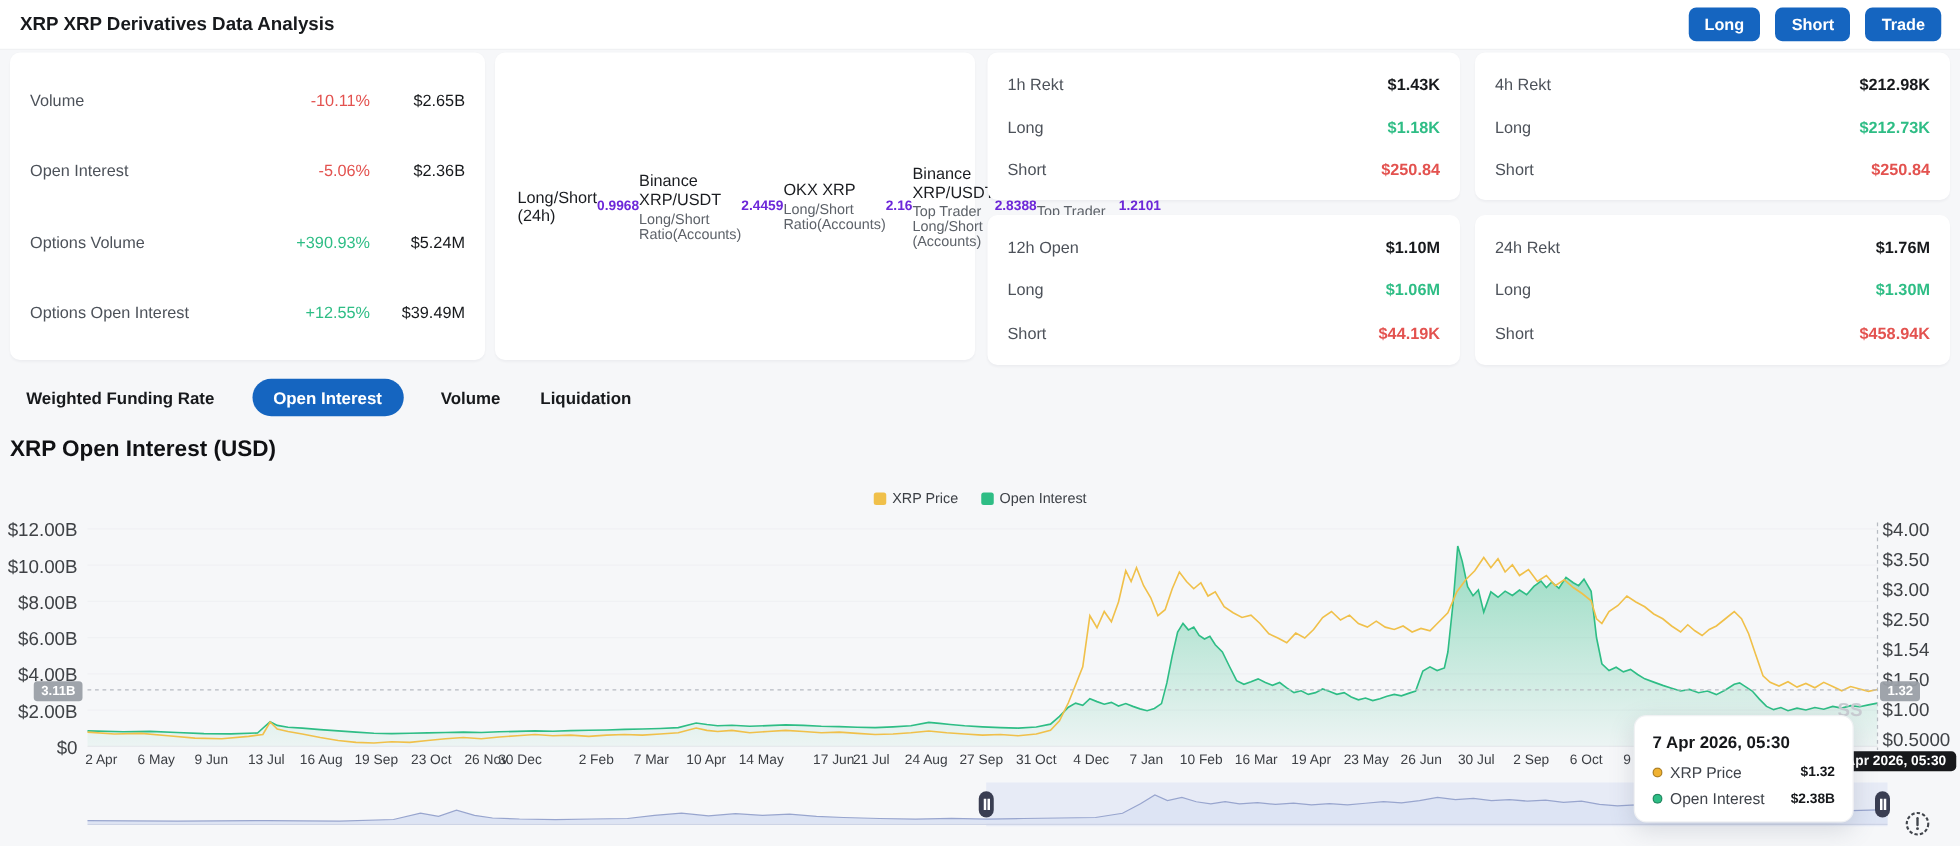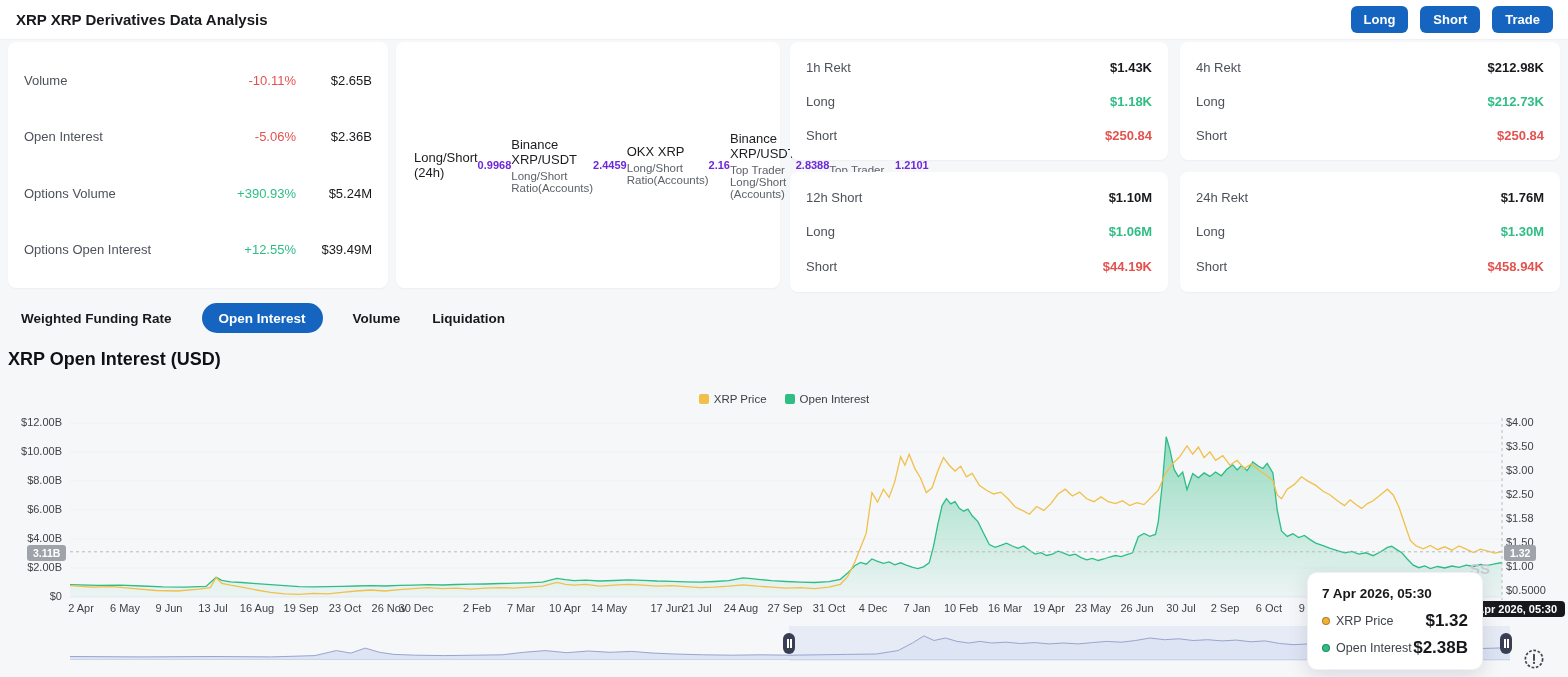--- a/index.html
+++ b/index.html
@@ -60,21 +60,21 @@
   .section-title{ position:absolute; left:8px; top:349px; font-size:18px; font-weight:700; color:#101114; }
 
   
   .legend{ position:absolute; left:0; right:0; top:393px; display:flex; justify-content:center; gap:18px; z-index:3;}
   .legend-item{ display:flex; align-items:center; gap:5px; cursor:pointer; }
   .legend-swatch{ width:10px; height:10px; border-radius:2px; }
   .legend-label{ font-size:11.5px; color:#3c4046; }
 
   
   #chart-svg{ position:absolute; left:0; top:0; width:1568px; height:677px; z-index:1; pointer-events:none; }
-  .yaxis-label{ position:absolute; font-size:11px; color:#3f4246; z-index:2; }
+  .yaxis-label{ position:absolute; font-size:15px; color:#3f4246; z-index:2; }
   .left-lab{ width:62px; text-align:right; left:0; }
   .right-lab{ left:1506px; text-align:left; width:60px; }
   .xaxis-label{ position:absolute; top:602px; width:60px; text-align:center; font-size:11px; color:#3c3f44; z-index:2; }
 
   .axis-badge{ position:absolute; top:545px; background:rgba(154,159,167,.95); color:#fff;
     font-size:10.5px; font-weight:700; border-radius:3px; padding:2px 6px; z-index:3; }
   .axis-badge.left{ left:27px; } .axis-badge.right{ left:1504px; }
   .x-badge{ position:absolute; top:601px; right:3px; background:#17181b; color:#fff;
     font-size:11px; font-weight:700; border-radius:4px; padding:2px 8px; z-index:8; white-space:nowrap; }
 
@@ -88,21 +88,21 @@
   .nav-handle.left{ left:783px; } .nav-handle.right{ left:1500px; }
 
   
   .tooltip{ position:absolute; left:1307px; top:572px; width:176px; background:#fff;
     border:1px solid #f0f1f3; border-radius:10px; box-shadow:0 6px 20px rgba(80,90,110,.18);
     padding:13px 14px 11px; z-index:30; }
   .tt-title{ font-size:13.5px; font-weight:700; color:#16181b; margin-bottom:10px; }
   .tt-row{ display:flex; align-items:center; margin-top:7px; }
   .tt-dot{ width:8px; height:8px; border-radius:50%; margin-right:6px; border:1.5px solid rgba(0,0,0,.28); }
   .tt-label{ flex:1; font-size:12.5px; color:#3f434a; }
-  .tt-value{ font-size:17px; font-weight:700; color:#16181b;text-align:right; }
+  .tt-value{ font-size:11px; font-weight:700; color:#16181b;text-align:right; }
 
   .gear{ position:absolute; left:1521px; top:646px; width:26px; height:26px; z-index:5; cursor:pointer;}
 </style>
 </head>
 <body>
 
 <header class="app-header">
   <div class="page-title">XRP XRP Derivatives Data Analysis</div>
   <div class="hdr-actions" id="hdr-actions">
       <button class="hdr-btn">Long</button>
@@ -193,21 +193,21 @@
         <span class="rk-label">Long</span>
         <span class="rk-long">$212.73K</span>
       </div>
       <div class="rekt-row">
         <span class="rk-label">Short</span>
         <span class="rk-short">$250.84</span>
       </div>
     </div>
     <div class="card rekt-card">
       <div class="rekt-row">
-        <span class="rk-label">12h Short</span>
+        <span class="rk-label">12h Open</span>
         <span class="rk-total">$1.10M</span>
       </div>
       <div class="rekt-row">
         <span class="rk-label">Long</span>
         <span class="rk-long">$1.06M</span>
       </div>
       <div class="rekt-row">
         <span class="rk-label">Short</span>
         <span class="rk-short">$44.19K</span>
       </div>
@@ -277,21 +277,21 @@
     <span class="yaxis-label left-lab" style="top: 503px;">$6.00B</span>
     <span class="yaxis-label left-lab" style="top: 532px;">$4.00B</span>
     <span class="yaxis-label left-lab" style="top: 561px;">$2.00B</span>
     <span class="yaxis-label left-lab" style="top: 590px;">$0</span>
   </div>
 <div id="right-axis">
     <span class="yaxis-label right-lab" style="top: 416px;">$4.00</span>
     <span class="yaxis-label right-lab" style="top: 440px;">$3.50</span>
     <span class="yaxis-label right-lab" style="top: 464px;">$3.00</span>
     <span class="yaxis-label right-lab" style="top: 488px;">$2.50</span>
-    <span class="yaxis-label right-lab" style="top: 512px;">$1.58</span>
+    <span class="yaxis-label right-lab" style="top: 512px;">$1.54</span>
     <span class="yaxis-label right-lab" style="top: 536px;">$1.50</span>
     <span class="yaxis-label right-lab" style="top: 560px;">$1.00</span>
     <span class="yaxis-label right-lab" style="top: 584px;">$0.5000</span>
   </div>
 <div id="x-axis">
     <span class="xaxis-label" style="left: 51px;">2 Apr</span>
     <span class="xaxis-label" style="left: 95px;">6 May</span>
     <span class="xaxis-label" style="left: 139px;">9 Jun</span>
     <span class="xaxis-label" style="left: 183px;">13 Jul</span>
     <span class="xaxis-label" style="left: 227px;">16 Aug</span>

